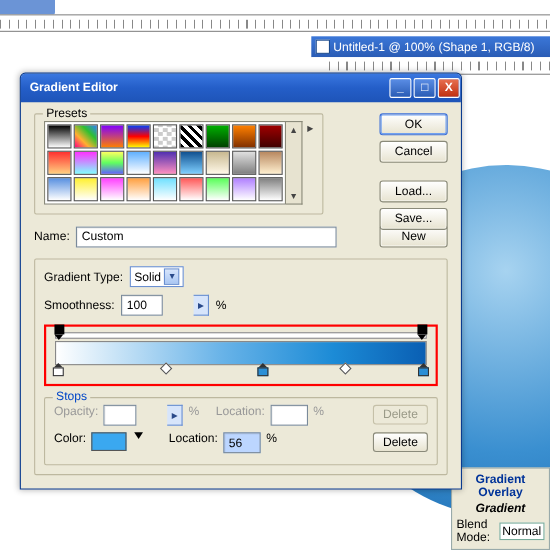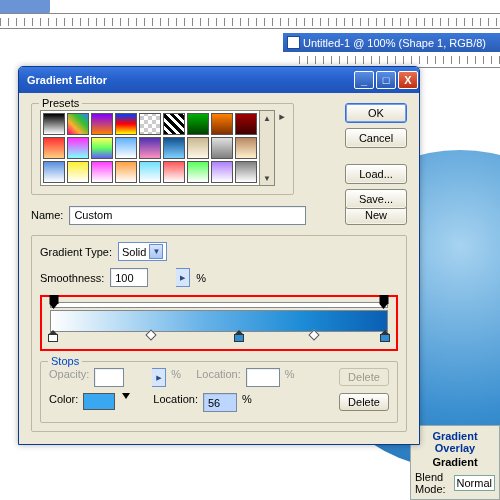--- a/index.html
+++ b/index.html
@@ -19,21 +19,21 @@
   .doc-window { position:absolute; right:0; top:33px; left:283px; }
   .doc-title { background:linear-gradient(#3b77d8,#2a5cb5); color:#fff; padding:2px 4px; height:19px; display:flex; align-items:center; gap:3px; }
   .doc-icon { width:13px; height:13px; background:#fff; border:1px solid #1b4a8f; display:inline-block; }
   .doc-ruler-h { position:absolute; left:283px; right:0; top:52px; height:16px; background:#fff; border-bottom:1px solid #888; }
   .doc-ruler-h::before{content:"";position:absolute;left:16px;right:0;top:4px;height:8px;
     background:repeating-linear-gradient(to right,#888 0 1px,transparent 1px 8px);}
 
   
   .gov-panel { position:absolute; right:0; bottom:0; width:90px; border:1px solid #9aa; background:#ece9d8; padding:4px; }
   .gov-title { color:#003399; font-weight:bold; text-align:center; margin-bottom:2px;}
-  .gov-sub { text-align:center; font-weight:bold; margin-bottom:3px;}
+  .gov-sub { text-align:center; font-weight:bold; margin-bottom:3px;font-style:italic;}
   .gov-row { display:flex; align-items:center; gap:2px; }
   .gov-select{ border:1px solid #7a9; background:#fff; flex:1; height:16px; padding:0 2px; display:flex; align-items:center; justify-content:space-between;}
 
   
   .dialog { position:absolute; left:18px; top:66px; width:402px; box-shadow:0 0 6px rgba(0,0,0,.3);
     border:1px solid #0a3b8f; border-radius:5px 5px 0 0; background:#ece9d8; }
   .dlg-title { height:26px; background:linear-gradient(#3a77e0,#245ec8 50%,#1e54b8); color:#fff; font-weight:bold;
     display:flex; align-items:center; padding:0 1px 0 8px; border-radius:4px 4px 0 0; font-size:12px;}
   .dlg-title-text{ flex:1; }
   .winbtn { width:20px; height:18px; margin-left:2px; border:1px solid #fff; border-radius:2px;

